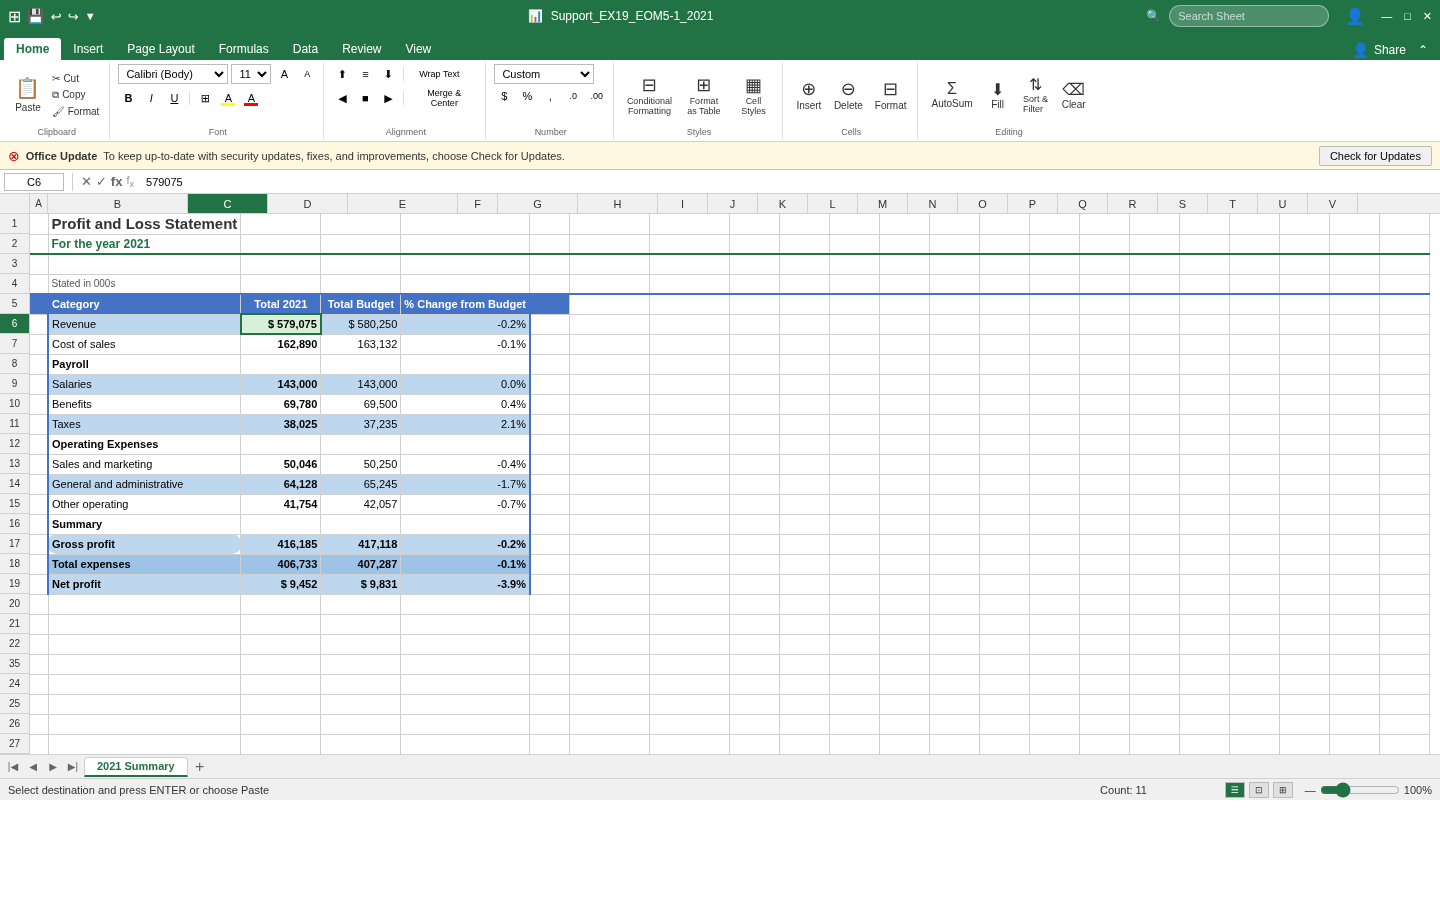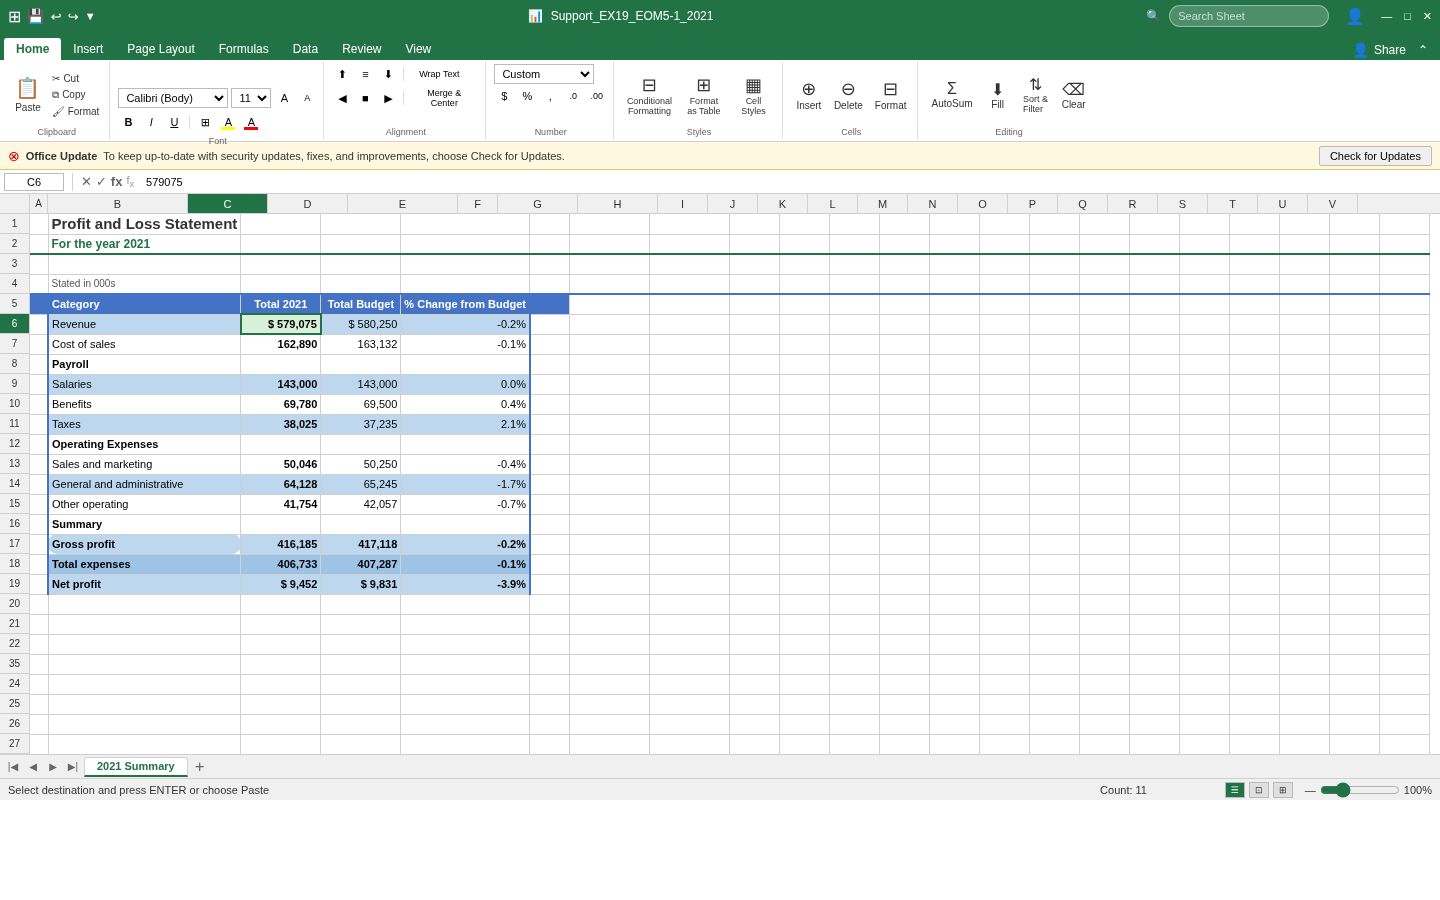--- a/index.html
+++ b/index.html
@@ -398,21 +398,21 @@
         <div class="ribbon-btn-small">
           <span>🖌</span>
           <span>Format</span>
         </div>
       </div>
     </div>
     <span class="ribbon-group-label">Clipboard</span>
   </div>
 
   <div class="ribbon-group" style="min-width:200px;">
-    <div class="ribbon-group-content" style="flex-direction:column; align-items:flex-start; gap:2px;margin-top:24px;">
+    <div class="ribbon-group-content" style="flex-direction:column; align-items:flex-start; gap:2px;">
       <div class="font-row">
         <select class="font-select">
           <option>Calibri (Body)</option>
         </select>
         <select class="size-select">
           <option>11</option>
         </select>
         <button class="format-btn" title="Grow Font">A</button>
         <button class="format-btn" title="Shrink Font" style="font-size:9px;">A</button>
       </div>

